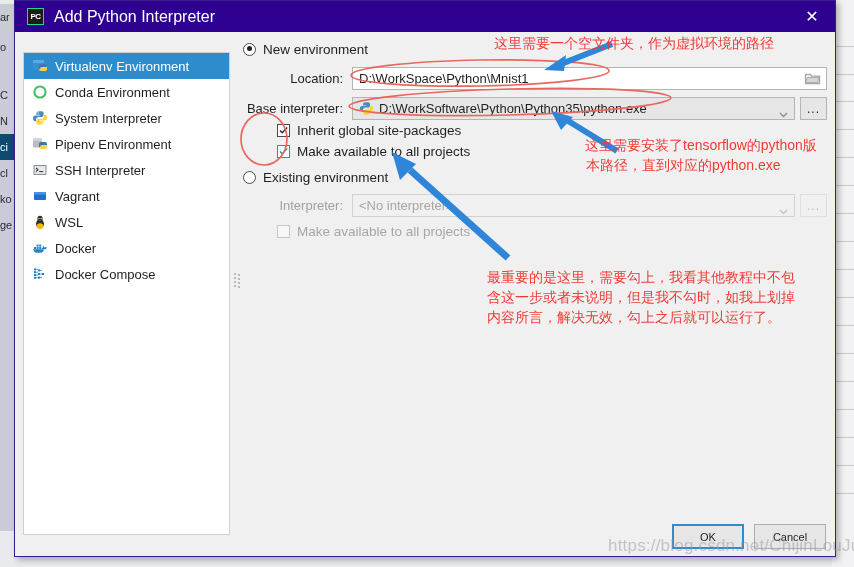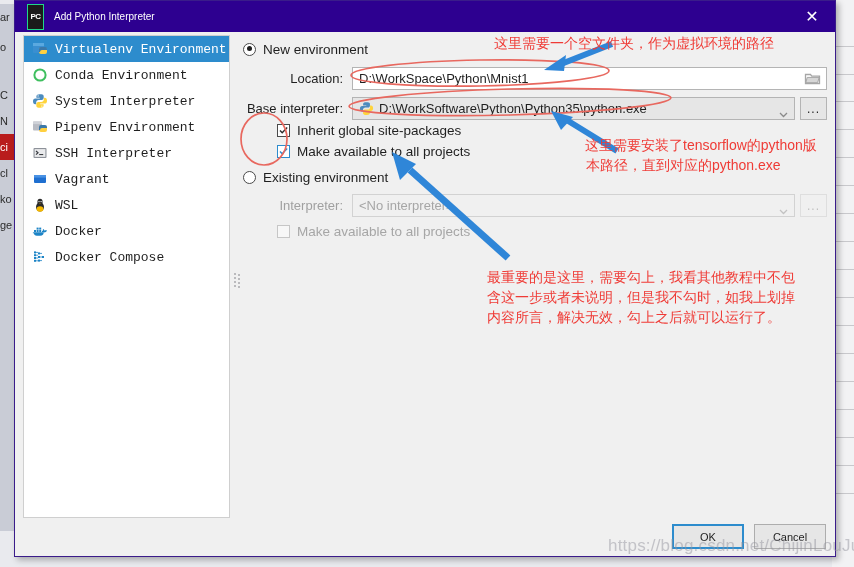--- a/index.html
+++ b/index.html
@@ -18,21 +18,21 @@
   }
   .bg-left-panel {
     position: absolute; left: 0; top: 4px; width: 22px; height: 527px;
     background: #c9ccd6;
   }
   .bg-left-text {
     position: absolute; left: 0; width: 22px;
     font-size: 11px; color: #2b2b2b; line-height: 26px;
     overflow: hidden; white-space: nowrap;
   }
-  .bg-left-text.sel { background: #b91c1c; color: #fff; }
+  .bg-left-text.sel { background: #0c4a6e; color: #fff; }
 
   .bg-right-rows {
     position: absolute; right: 0; top: 0; width: 22px; height: 567px;
     background: #f2f2f4;
   }
   .bg-row {
     position: absolute; right: 0; width: 22px; height: 1px; background: #c8c8cc;
   }
   .bg-top-strip {
     position: absolute; left: 22px; right: 0; top: 0; height: 30px;
@@ -46,47 +46,46 @@
     border: 1px solid #3a1c8a;
     box-sizing: border-box;
     box-shadow: 3px 3px 6px rgba(0,0,0,0.28);
   }
   .titlebar {
     position: relative; height: 31px;
     background: #2d0090;
     display: flex; align-items: center;
   }
   .pc-icon {
-    width: 17px; height: 26px; margin-left: 12px;
+    width: 17px; height: 17px; margin-left: 12px;
     background: #1b1b1b;
     border: 1.5px solid #21d789;
     box-sizing: border-box;
     display: flex; align-items: center; justify-content: center;
     font-size: 8px; font-weight: bold; color: #ffffff;
     letter-spacing: -0.5px;
     font-family: "Liberation Sans", sans-serif;
   }
   .title-text {
-    margin-left: 10px; color: #ffffff; font-size: 10px;
+    margin-left: 10px; color: #ffffff; font-size: 16px;
     font-family: "Liberation Sans", sans-serif;
   }
   .close-btn {
     position: absolute; right: 0; top: 0; width: 46px; height: 31px;
     display: flex; align-items: center; justify-content: center;
     color: #ffffff; font-size: 16px; line-height: 1;
   }
 
   .body-area { position: relative; width: 100%; height: 526px; }
 
   
   .sidebar {
-    position: absolute; left: 8px; top: 3px; width: 207px; height: 483px;
+    position: absolute; left: 8px; top: 20px; width: 207px; height: 483px;
     background: #ffffff; border: 1px solid #cfcfcf; box-sizing: border-box;
     overflow: hidden;
-    font-family: Liberation Mono, monospace;
   }
   .side-item {
     height: 26px; display: flex; align-items: center; padding-left: 8px;
     font-size: 13px; color: #1f1f1f; box-sizing: border-box;
   }
   .side-item.active { background: #2d8ccd; color: #ffffff; }
   .side-ico { width: 16px; height: 16px; margin-right: 7px; flex: 0 0 16px; position: relative; }
 
   .splitter-dots {
     position: absolute; left: 219px; top: 241px; width: 7px; height: 17px;

